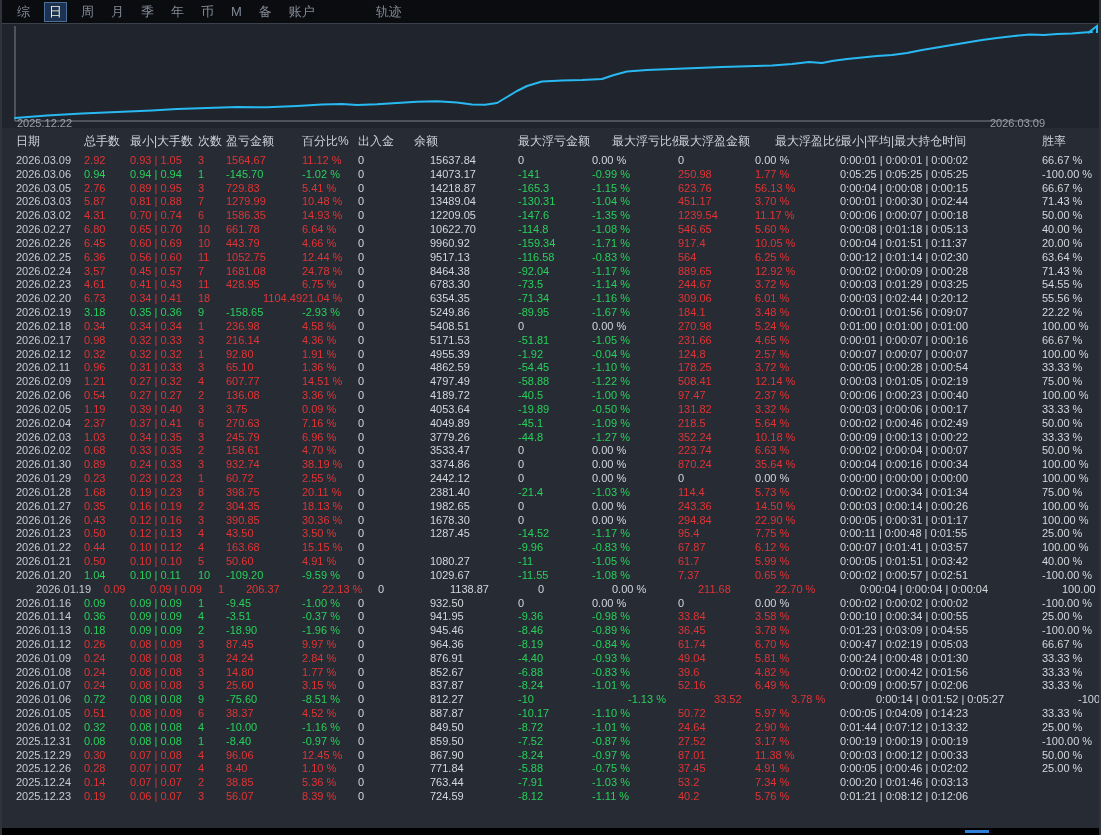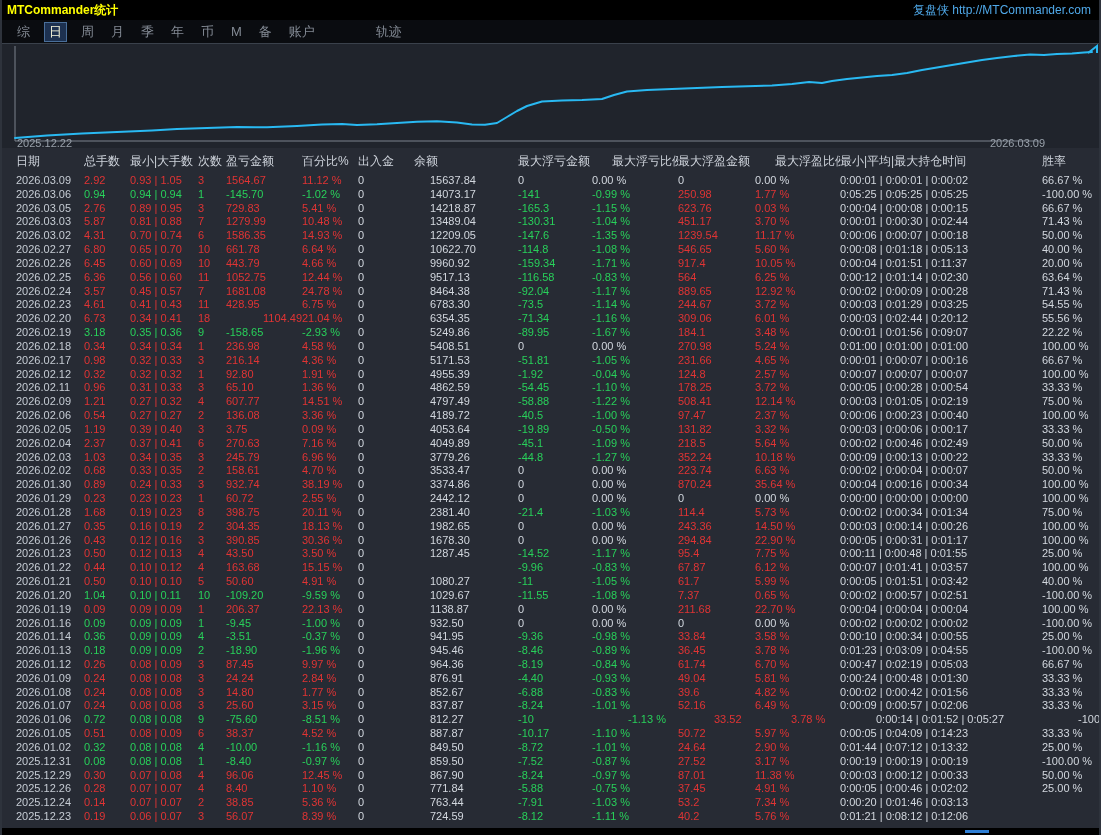--- a/index.html
+++ b/index.html
@@ -31,24 +31,20 @@
              letter-spacing:3px;z-index:6;font-family:"DejaVu Sans",sans-serif;
              text-shadow:2px 2px 0 #4a4a4a,4px 4px 0 #23262c,-1px -1px 0 #8a8a8a;}
   .bottom-strip{position:absolute;left:0;right:0;bottom:0;height:7px;background:#000;z-index:5;}
   .scroll-dash{position:absolute;left:963px;top:2px;width:24px;height:3px;background:#2e7fd6;}
 </style>
 </head>
 <body>
 
 <div class="window">
 
-  <div class="titlebar">
-    <span class="title">MTCommander统计</span>
-    <span class="brand">复盘侠 http://MTCommander.com</span>
-  </div>
 
   <div class="menubar">
       <span class="menu-item">综</span>
       <span class="menu-item selected">日</span>
       <span class="menu-item">周</span>
       <span class="menu-item">月</span>
       <span class="menu-item">季</span>
       <span class="menu-item">年</span>
       <span class="menu-item">币</span>
       <span class="menu-item">M</span>
@@ -123,21 +119,21 @@
           <span class="cell c-red" style="width: 46px;">2.76</span>
           <span class="cell c-red" style="width: 68px;">0.89 | 0.95</span>
           <span class="cell c-red" style="width: 28px;">3</span>
           <span class="cell c-red" style="width: 76px;">729.83</span>
           <span class="cell c-red" style="width: 56px;">5.41 %</span>
           <span class="cell c-neutral" style="width: 56px;">0</span>
           <span class="cell c-neutral balance-pad" style="width: 104px;">14218.87</span>
           <span class="cell c-green" style="width: 74px;">-165.3</span>
           <span class="cell c-green" style="width: 86px;">-1.15 %</span>
           <span class="cell c-red" style="width: 77px;">623.76</span>
-          <span class="cell c-red" style="width: 85px;">0.03 %</span>
+          <span class="cell c-red" style="width: 85px;">56.13 %</span>
           <span class="cell c-neutral" style="width: 202px;">0:00:04 | 0:00:08 | 0:00:15</span>
           <span class="cell c-neutral" style="width: 61px;">66.67 %</span>
         </div>
         <div class="row">
           <span class="cell c-date" style="width: 68px;">2026.03.03</span>
           <span class="cell c-red" style="width: 46px;">5.87</span>
           <span class="cell c-red" style="width: 68px;">0.81 | 0.88</span>
           <span class="cell c-red" style="width: 28px;">7</span>
           <span class="cell c-red" style="width: 76px;">1279.99</span>
           <span class="cell c-red" style="width: 56px;">10.48 %</span>
@@ -576,21 +572,21 @@
           <span class="cell c-neutral" style="width: 56px;">0</span>
           <span class="cell c-neutral balance-pad" style="width: 104px;">1029.67</span>
           <span class="cell c-green" style="width: 74px;">-11.55</span>
           <span class="cell c-green" style="width: 86px;">-1.08 %</span>
           <span class="cell c-red" style="width: 77px;">7.37</span>
           <span class="cell c-red" style="width: 85px;">0.65 %</span>
           <span class="cell c-neutral" style="width: 202px;">0:00:02 | 0:00:57 | 0:02:51</span>
           <span class="cell c-neutral" style="width: 61px;">-100.00 %</span>
         </div>
         <div class="row">
-          <span class="cell c-date" style="width: 68px;">2026.01.19</span>
+          <span class="cell c-date" style="width: 68px; margin-left: 20px;">2026.01.19</span>
           <span class="cell c-red" style="width: 46px;">0.09</span>
           <span class="cell c-red" style="width: 68px;">0.09 | 0.09</span>
           <span class="cell c-red" style="width: 28px;">1</span>
           <span class="cell c-red" style="width: 76px;">206.37</span>
           <span class="cell c-red" style="width: 56px;">22.13 %</span>
           <span class="cell c-neutral" style="width: 56px;">0</span>
           <span class="cell c-neutral balance-pad" style="width: 104px;">1138.87</span>
           <span class="cell c-neutral" style="width: 74px;">0</span>
           <span class="cell c-neutral" style="width: 86px;">0.00 %</span>
           <span class="cell c-red" style="width: 77px;">211.68</span>

